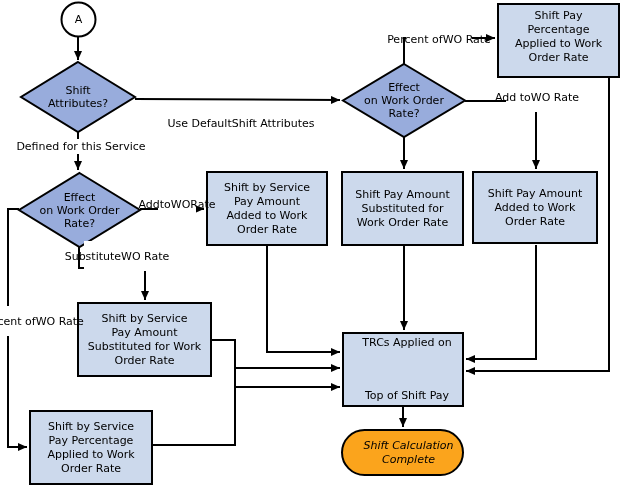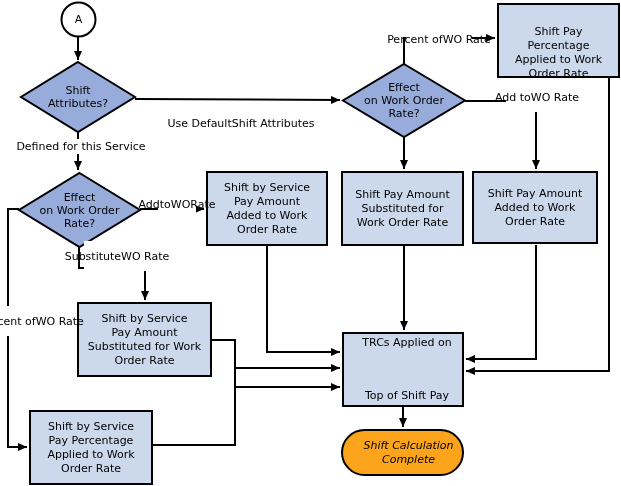--- a/index.html
+++ b/index.html
@@ -85,21 +85,21 @@
     <span>on Work Order</span>
     <span>Rate?</span>
   </div>
 
   <div class="node-label" style="left:343px;top:64px;width:122px;height:73px;line-height:13px;">
     <span>Effect</span>
     <span>on Work Order</span>
     <span>Rate?</span>
   </div>
 
-  <div class="node-label" style="left:498px;top:16px;width:121px;height:73px;">
+  <div class="node-label" style="left:498px;top:0;width:121px;height:73px;">
     <span>Shift Pay</span>
     <span>Percentage</span>
     <span>Applied to Work</span>
     <span>Order Rate</span>
   </div>
 
   <div class="node-label" style="left:207px;top:172px;width:120px;height:73px;">
     <span>Shift by Service</span>
     <span>Pay Amount</span>
     <span>Added to Work</span>

